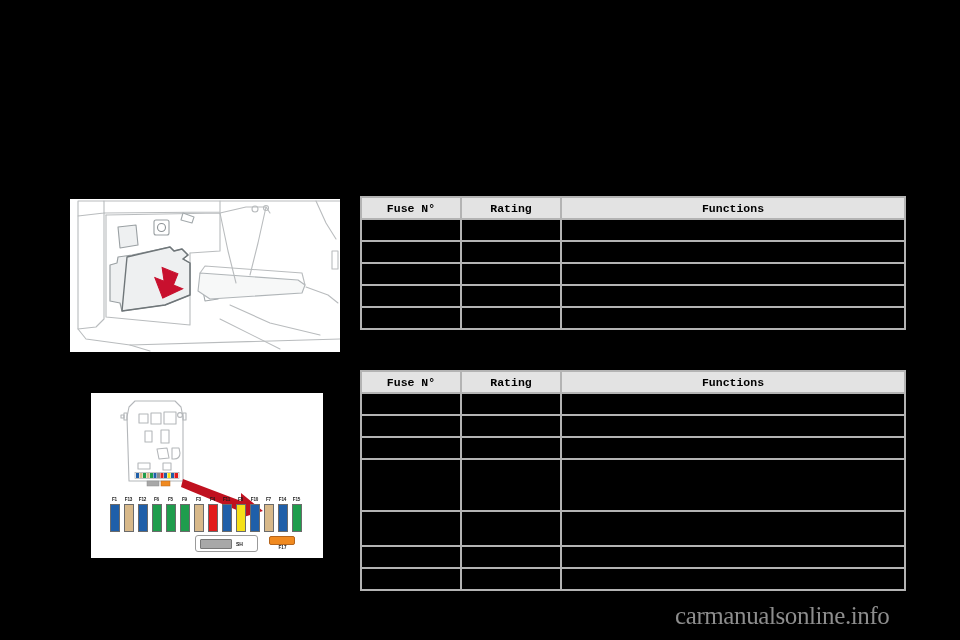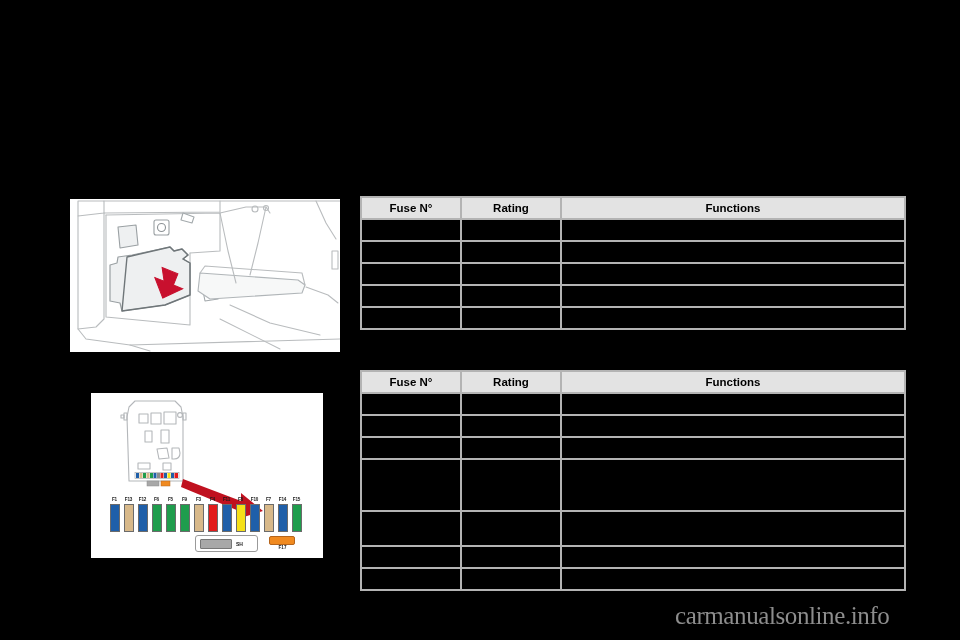--- a/index.html
+++ b/index.html
@@ -135,20 +135,21 @@
 
   .fuse-table th {
     background: #e3e3e3;
     color: #000000;
     font-size: 11.5px;
     font-weight: bold;
     height: 20px;
     text-align: center;
     border: 1px solid #b3b3b3;
     padding: 0;
+    font-family: Liberation Mono, monospace;
   }
   .fuse-table td {
     background: #000000;
     border: 1px solid #b3b3b3;
     padding: 0;
   }
   .fuse-table td.redacted { font-size: 0; line-height: 0; }
 
   
   .watermark {

